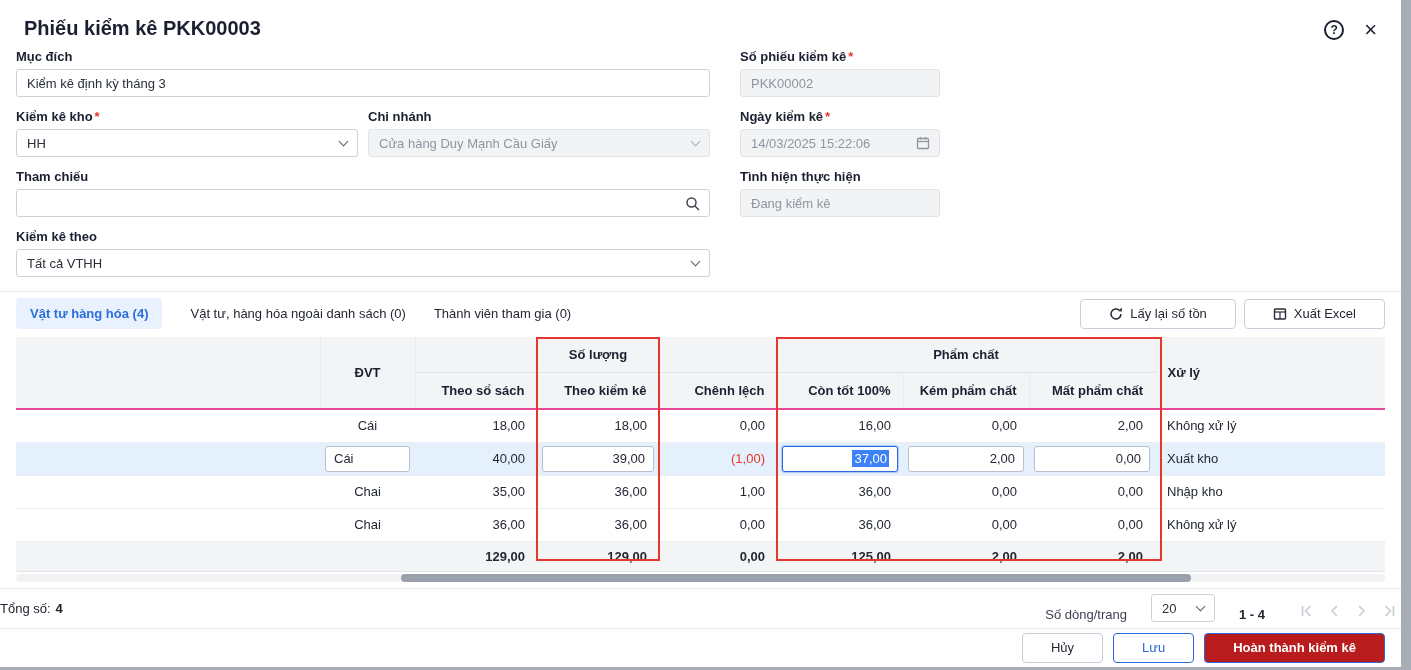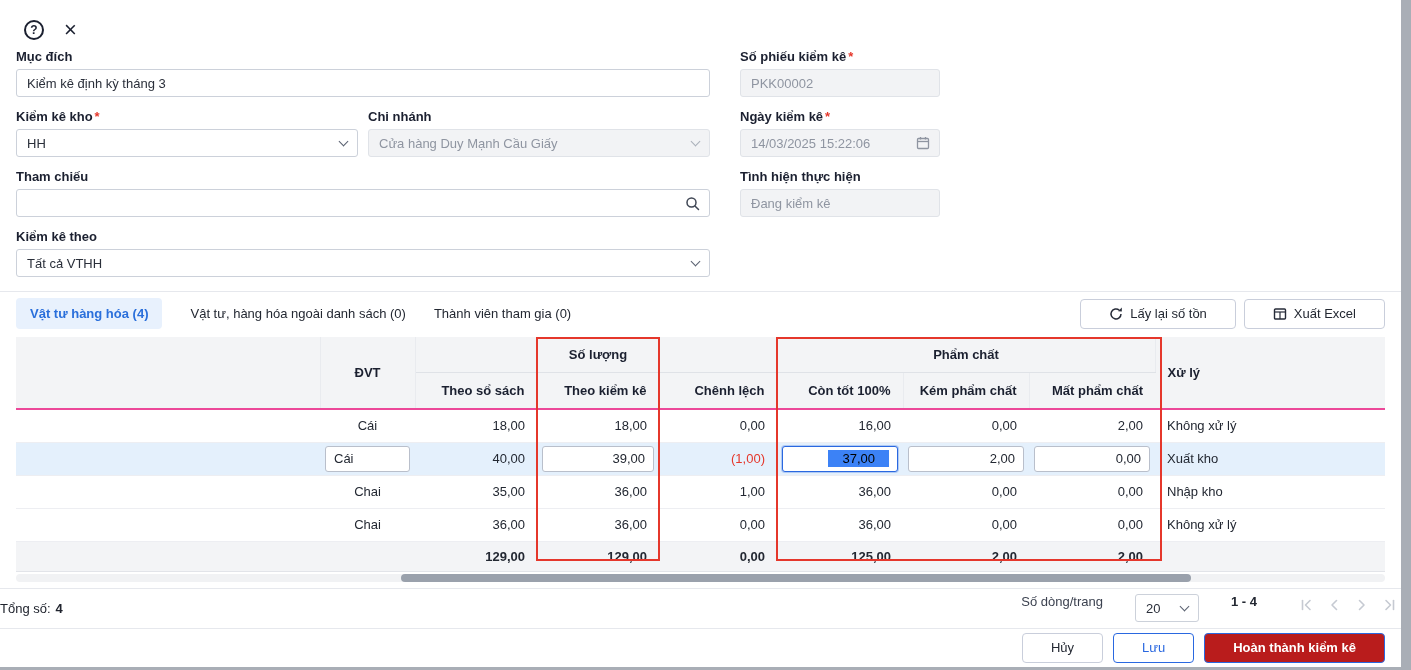--- a/index.html
+++ b/index.html
@@ -53,48 +53,49 @@
   tbody td{height:33px;border-bottom:1px solid #edeef2;padding:0 12px}
   .ta-r{text-align:right}.ta-c{text-align:center}.ta-l{text-align:left}
   tr.hl td{background:#e4f0fc}
   tr.total td{background:#f3f4f6;font-weight:bold;height:30px;border-bottom:1px solid #e2e4e9}
   .neg{color:#e5372b}
   td.cell-edit{padding:3px 5px}
   .cell-box{display:flex;align-items:center;width:100%;height:26px;border:1px solid #b9bfcb;border-radius:3px;background:#fff;padding:0 8px;font-size:13px;color:#232832;font-family:inherit}
   .cell-box.num{justify-content:flex-end;text-align:right}
   input.cell-box{outline:none}
   .cell-box.focused{border-color:#2a68e0;box-shadow:0 0 0 1px rgba(42,104,224,.28)}
-  .sel{background:#3c82f6;color:#000000;padding:1px 14px}
+  .sel{background:#3c82f6;color:#ffffff;padding:1px 2px}
   .annot{position:absolute;border:2px solid #e5372b;pointer-events:none;top:0;height:224px}
   .annot-qty{left:520px;width:124px}
   .annot-quality{left:760px;width:386px}
   .hscroll{margin:2px 16px 0;height:8px;position:relative;background:#f1f2f4;border-radius:4px}
   .hscroll .thumb{position:absolute;left:385px;top:0;width:790px;height:8px;background:#9aa1ac;border-radius:4px;cursor:pointer}
 
   
   .list-footer{display:flex;justify-content:space-between;align-items:center;height:40px;margin-top:6px;border-top:1px solid #e6e8ed;padding:0 0}
   .total-info{display:flex;align-items:center;gap:5px}
   .total-info .val{font-weight:bold}
-  .pager{display:flex;align-items:flex-start;gap:32px;color:#3c4250}
+  .pager{display:flex;align-items:flex-end;gap:24px;color:#3c4250}
   .pagesize{width:64px;height:28px}
   .range{font-weight:bold;color:#232832;margin-right:6px}
   .pg-icons{display:flex;align-items:center;gap:6px}
   .pg-btn{width:22px;height:22px;display:flex;align-items:center;justify-content:center;cursor:default}
 
   
   .actions{display:flex;justify-content:flex-end;align-items:center;gap:10px;height:39px;border-top:1px solid #e6e8ed;padding:0 16px}
   .btn-save{color:#2a68e0;border-color:#2a68e0}
   .btn-primary{background:#b91c1c;border-color:#2a68e0;color:#fff;font-weight:bold}
 </style>
 </head>
 <body>
 
 <div class="modal">
 
   <div class="dlg-header">
+    <div class="title">Phiếu kiểm kê PKK00003</div>
     <div class="hdr-icons">
       <span class="help-icon">?</span>
       <span class="close-icon">×</span>
     </div>
   </div>
 
   <div class="form-area">
     <div class="form-left">
       <div class="field">
         <label><span>Mục đích</span></label>

